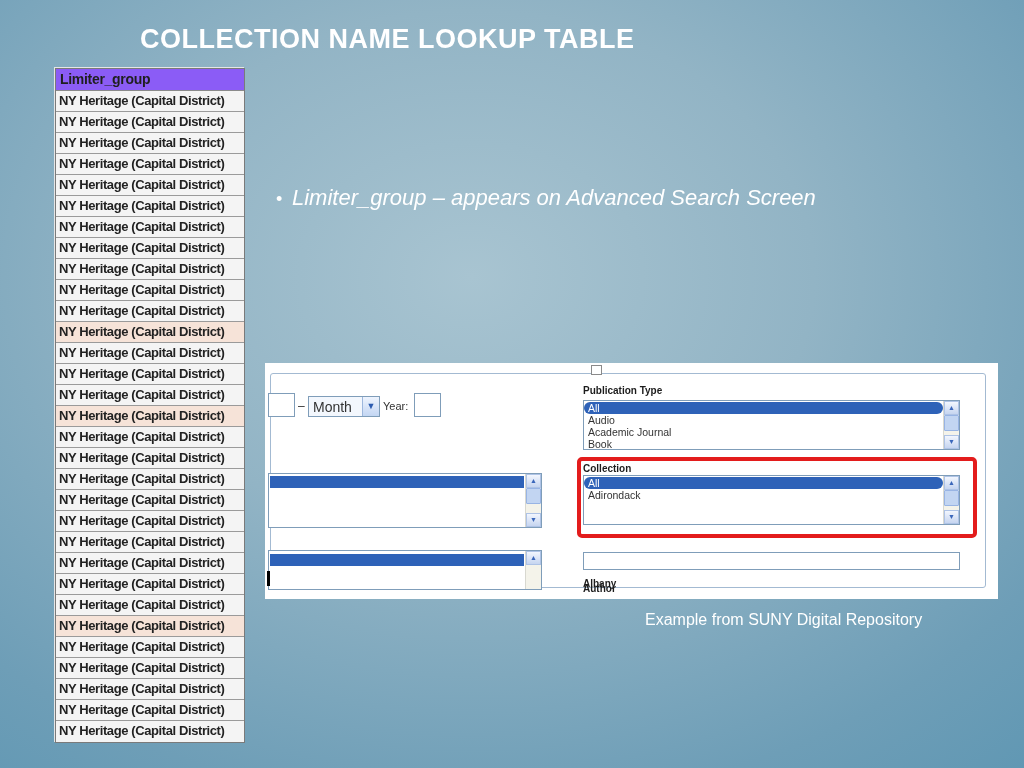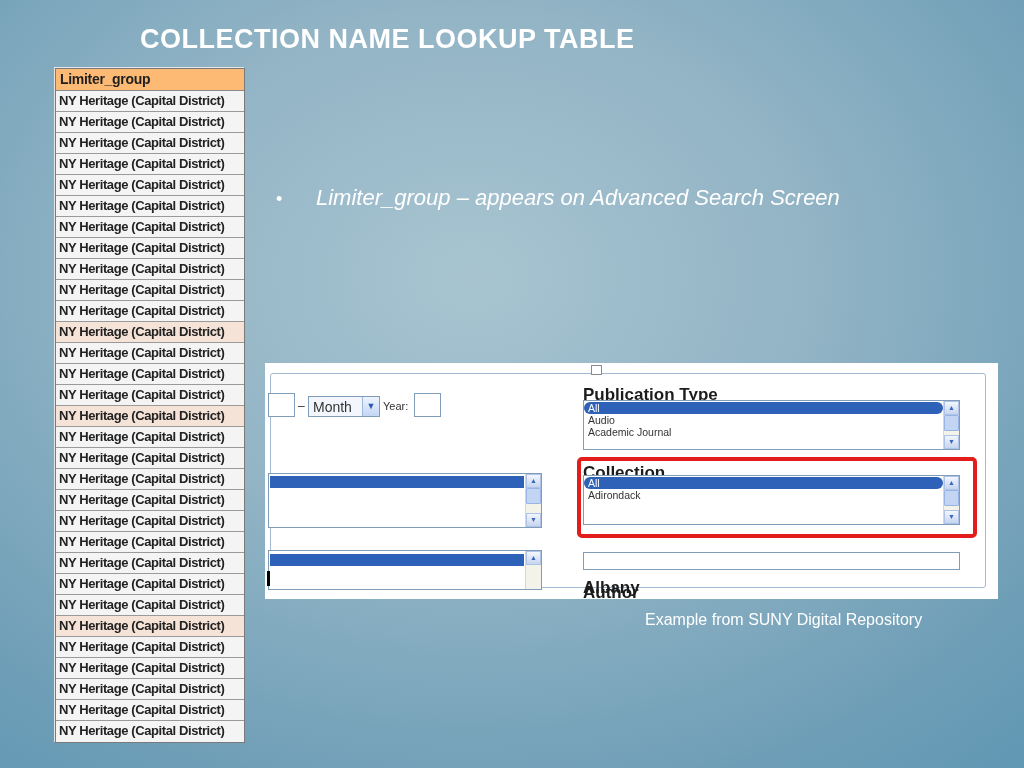--- a/index.html
+++ b/index.html
@@ -10,31 +10,31 @@
     position:relative;
   }
 
   
   .slide-title {
     position:absolute; left:140px; top:24px;
     color:#ffffff; font-size:27px; font-weight:bold; letter-spacing:0.5px;
   }
   .bullet-line { position:absolute; left:276px; top:185px; color:#ffffff; }
   .bullet-dot { position:absolute; left:0; top:4px; font-size:18px; }
-  .bullet-text { margin-left:40px; font-size:22px; font-style:italic; }
+  .bullet-text { margin-left:16px; font-size:22px; font-style:italic; }
   .caption { position:absolute; left:645px; top:611px; color:#ffffff; font-size:16px; }
 
   
   .lookup-table {
     position:absolute; left:55px; top:68px; width:190px;
     border:1px solid #7a7a7a; background:#f2f2f2;
     box-shadow: -1px -1px 0 #e6e6e6;
   }
   .lt-header {
-    height:22px; line-height:21px; background:#fdba74;
+    height:22px; line-height:21px; background:#8b5cf6;
     border-bottom:1px solid #8a8a8a;
     font-weight:bold; font-size:14px; color:#1f1f1f;
     padding-left:4px; letter-spacing:-0.3px; white-space:nowrap; overflow:hidden;
   }
   .lt-row {
     height:21px; line-height:20px; background:#f4f4f4;
     border-bottom:1px solid #9a9a9a;
     font-weight:bold; font-size:13px; color:#222222;
     padding-left:3px; letter-spacing:-0.4px; white-space:nowrap; overflow:hidden;
   }
@@ -48,21 +48,21 @@
   }
   .inner-box {
     position:absolute; left:5px; top:10px; right:12px; bottom:11px;
     border:1px solid #a3bad2; border-radius:3px;
   }
   .top-checkbox {
     position:absolute; left:326px; top:2px; width:11px; height:10px;
     border:1px solid #8a8a8a; background:#ffffff;
   }
 
-  .fld-label { position:absolute; font-size:17px; font-weight:bold; color:#1c1c1c; white-space:nowrap; }
+  .fld-label { position:absolute; font-size:10px; font-weight:bold; color:#1c1c1c; white-space:nowrap; }
   .textbox { position:absolute; border:1px solid #7f9db9; background:#ffffff; font-size:11px; padding:1px 2px; }
 
   .dash { position:absolute; left:33px; top:36px; font-size:12px; color:#333; }
   .combo {
     position:absolute; left:43px; top:33px; width:72px; height:21px;
     border:1px solid #7f9db9; background:#f3f7fd; display:flex; align-items:center;
   }
   .combo-value { flex:1; font-size:14px; color:#333; padding-left:4px; }
   .combo-btn {
     width:17px; height:100%; border-left:1px solid #9db7dd;
@@ -180,20 +180,21 @@
     </div>
   </div>
   <div class="cursor-mark"></div>
 
   <div class="fld-label" style="left:318px; top:22px;">Publication Type</div>
   <div class="listbox" style="left:318px; top:37px; width:377px; height:50px;">
     <div class="lb-opts">
         <div class="lb-opt sel">All</div>
         <div class="lb-opt">Audio</div>
         <div class="lb-opt">Academic Journal</div>
+        <div class="lb-opt">Book</div>
       </div>
     <div class="sbar">
       <div class="sbtn">▲</div>
       <div class="sthumb"></div>
       <div class="strack"></div>
       <div class="sbtn">▼</div>
     </div>
   </div>
 
   <div class="red-box"></div>

